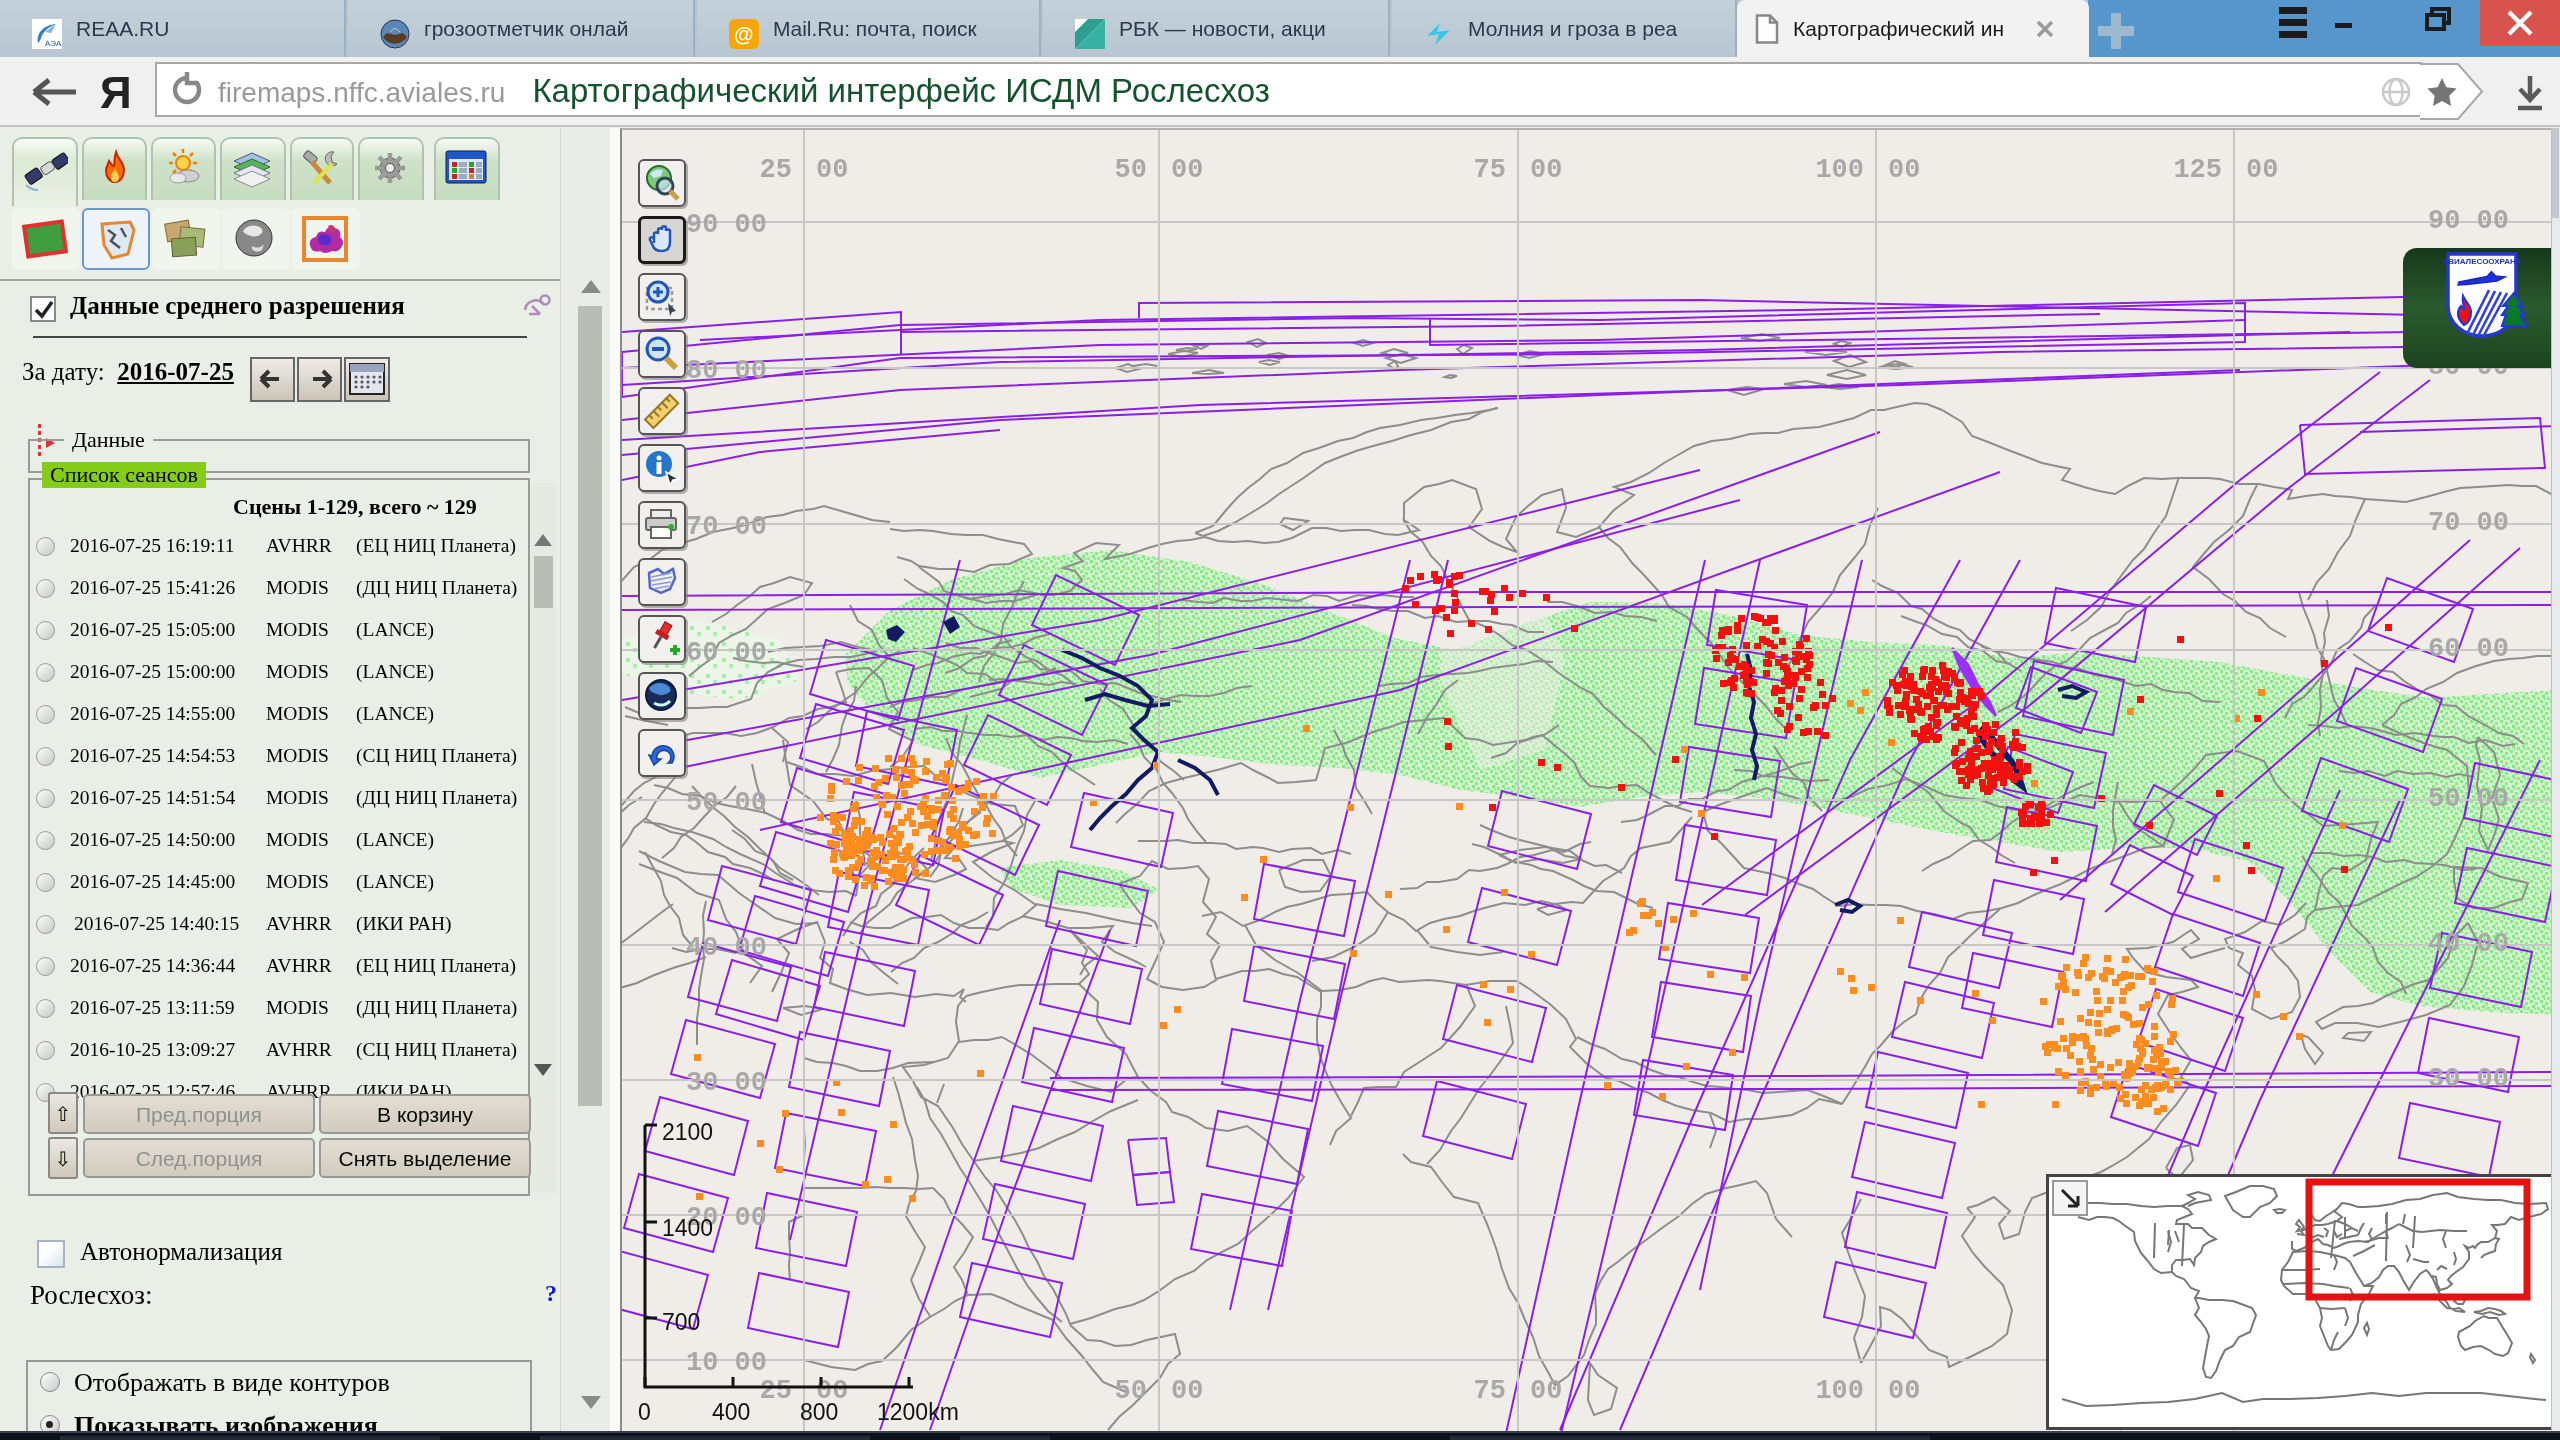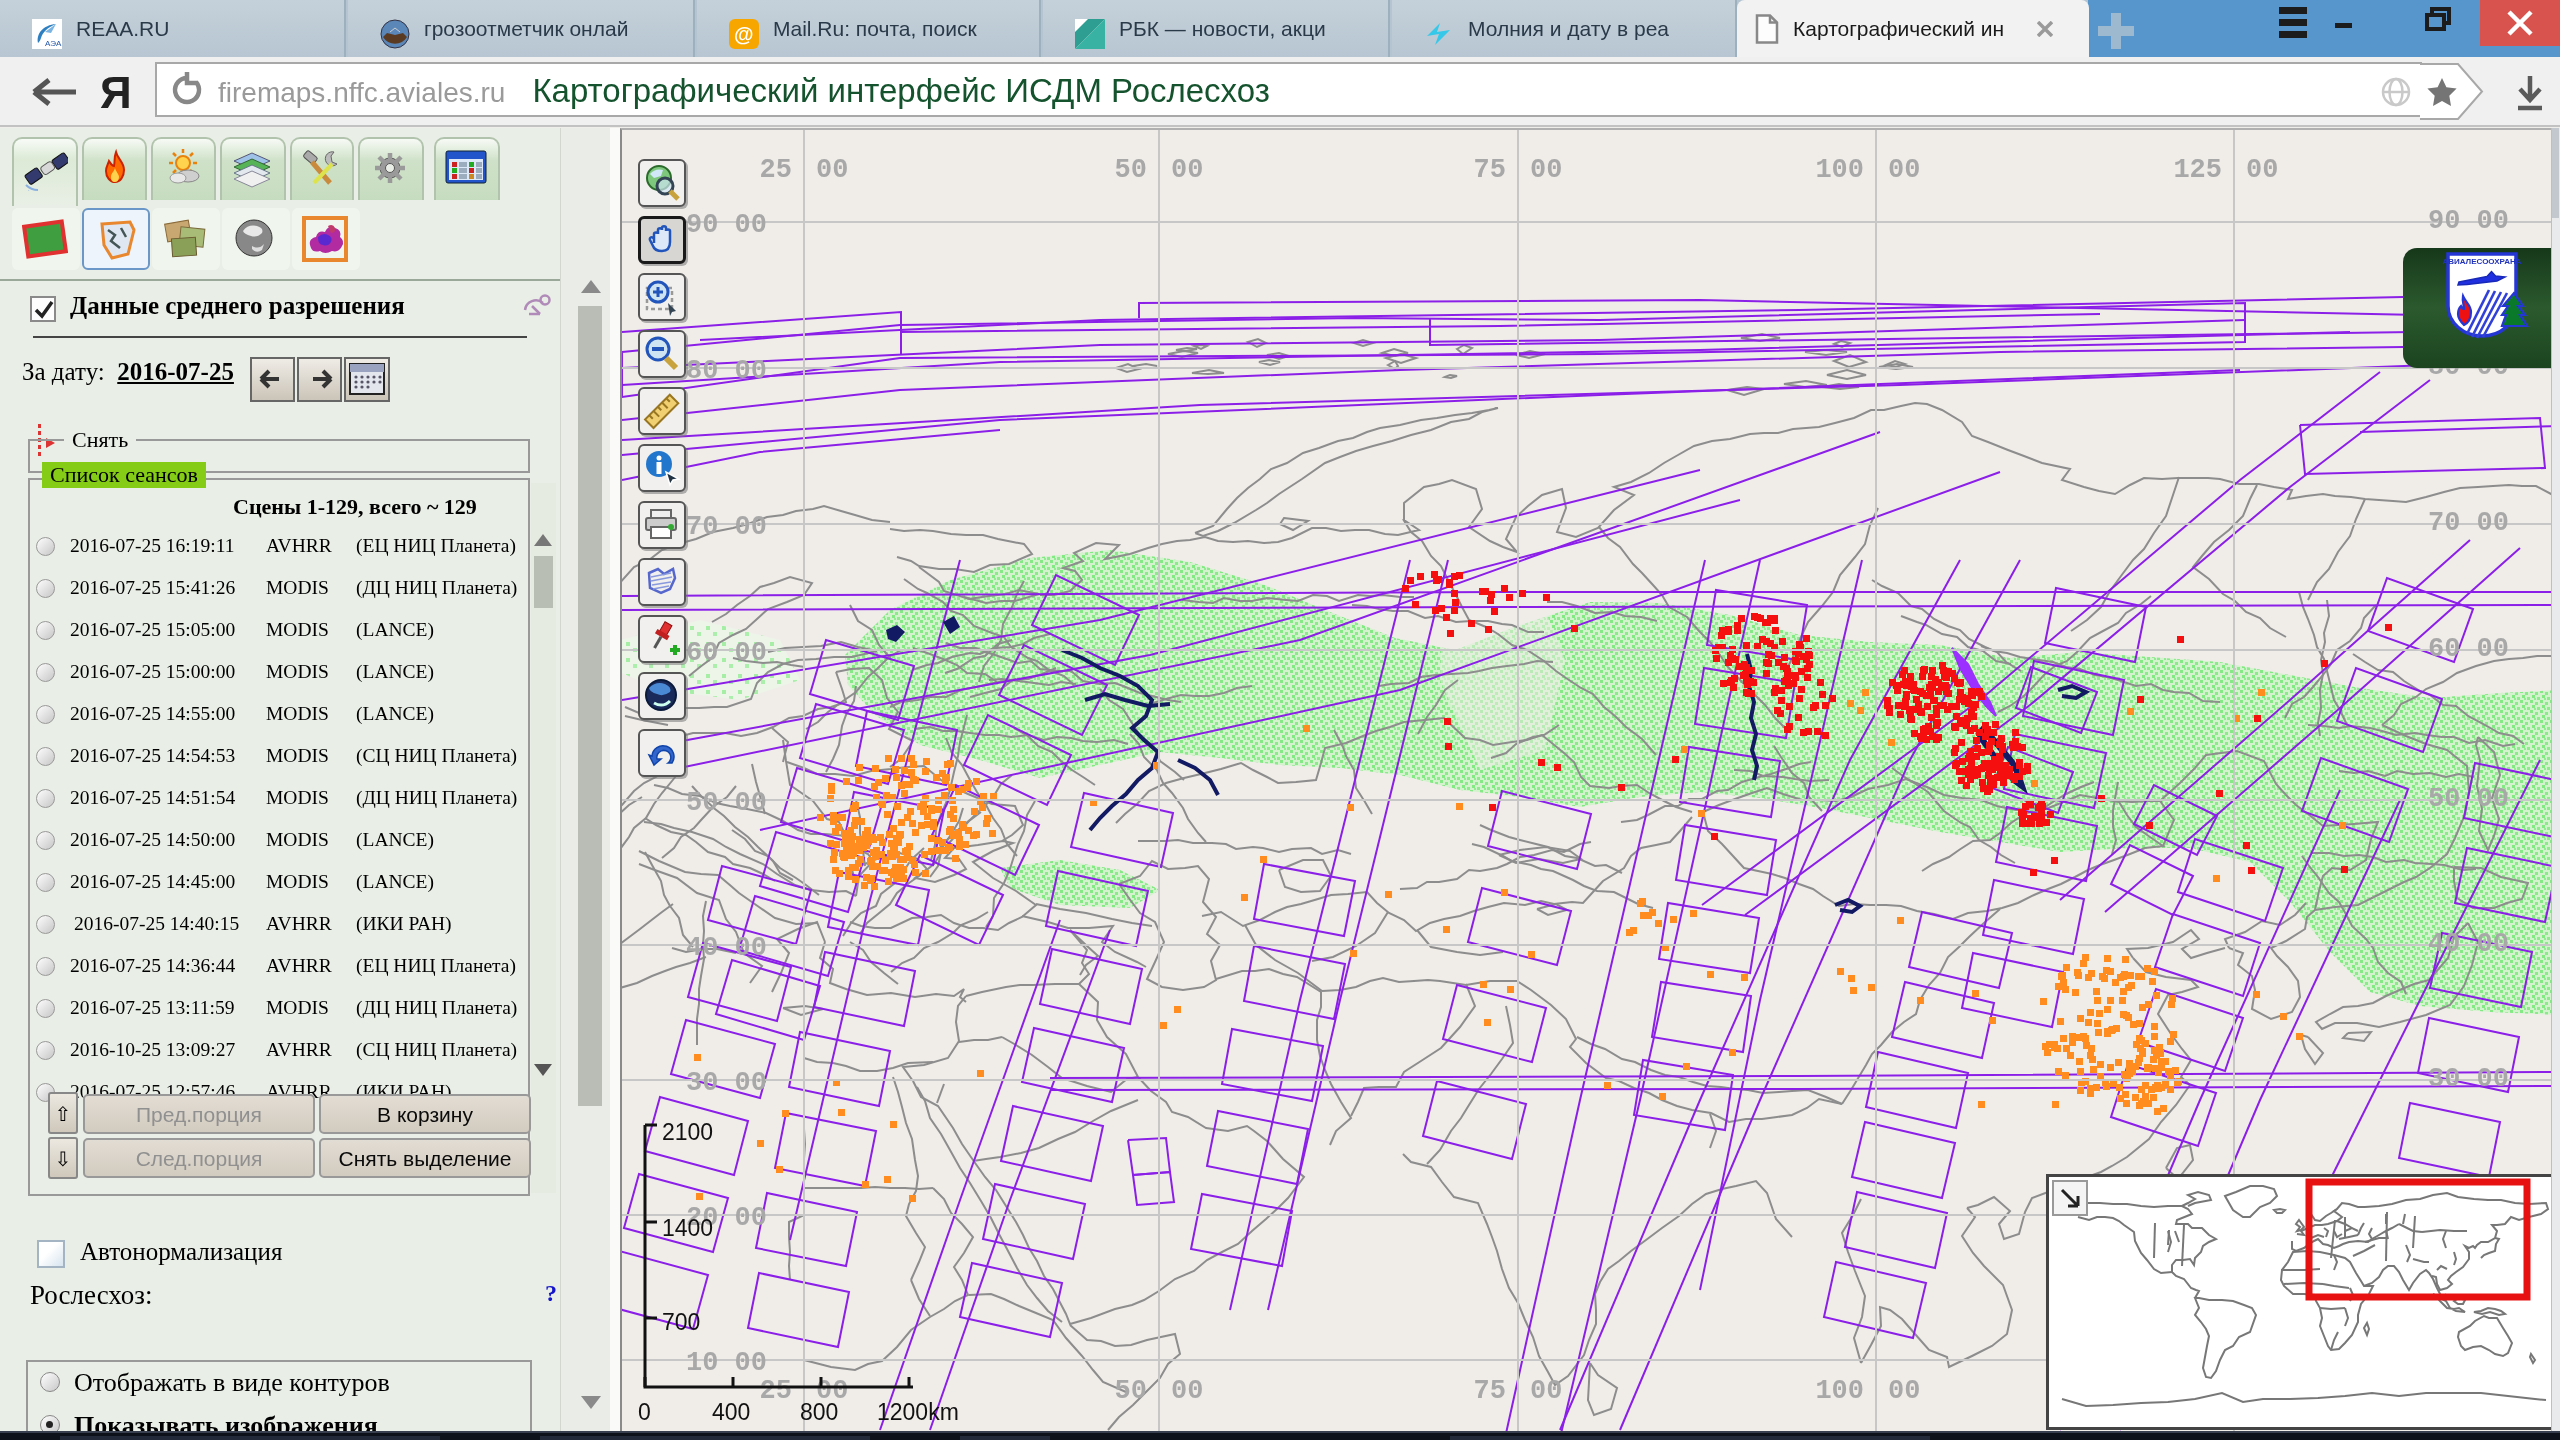--- a/index.html
+++ b/index.html
@@ -68,21 +68,21 @@
         <rect width="30" height="30" fill="#fff"></rect>
         <path d="M0 30 L30 0 L30 30Z" fill="#38b2a3"></path>
         <path d="M0 30 L30 0 L13 0 L0 13Z" fill="#2e9e92"></path>
       </svg></span>
     <span class="txt" style="left:76px">РБК — новости, акци</span>
   </div>
 <div class="tab" style="left:1392px;width:345px">
     <span class="fav" style="left:32px"><svg width="30" height="30">
         <path d="M3 17 L16 4 L13 13 L26 11 L11 26 L15 15Z" fill="#35c8e8"></path>
       </svg></span>
-    <span class="txt" style="left:76px">Молния и дату в реа</span>
+    <span class="txt" style="left:76px">Молния и гроза в реа</span>
   </div>
 <div id="tabactive">
     <svg class="abs" style="left:18px;top:14px" width="24" height="30">
       <path d="M2 1.5 h13 l7 7 v20 h-20 z" fill="#fdfdfd" stroke="#888" stroke-width="2.5"></path>
       <path d="M15 1.5 v7 h7" fill="none" stroke="#888" stroke-width="2.5"></path>
     </svg>
     <span class="abs" style="left:56px">Картографический ин</span>
     <svg class="abs" style="left:300px;top:21px" width="16" height="16">
       <path d="M1 1 L15 15 M15 1 L1 15" stroke="#9a9a9a" stroke-width="3.5"></path>
     </svg>
@@ -302,21 +302,21 @@
       <g fill="#d33">
         <rect x="2" y="0" width="3" height="4"></rect>
         <rect x="2" y="7" width="3" height="4"></rect>
         <rect x="2" y="14" width="3" height="4"></rect>
         <path d="M10 14 l9 5 -9 5z"></path>
         <rect x="2" y="21" width="3" height="4"></rect>
         <rect x="2" y="28" width="3" height="4"></rect>
       </g>
     </svg>
 <div class="abs" style="left:28px;top:311px;width:502px;height:34px;border:2px solid #999"></div>
-<div class="abs" style="left:64px;top:299px;background:#e9efe6;padding:0 8px;font-size:22px">Снять</div>
+<div class="abs" style="left:64px;top:299px;background:#e9efe6;padding:0 8px;font-size:22px">Данные</div>
 <div class="abs" style="left:28px;top:350px;width:502px;height:718px;border:2px solid #999"></div>
 <div class="abs" style="left:42px;top:334px;background:#84cc16;padding:0 8px;font-size:22px">Список сеансов</div>
 <div class="abs" style="left:233px;top:366px;font-size:22px;font-weight:bold">Сцены 1-129, всего ~ 129</div>
 <div class="srad" style="left:36px;top:409px"></div>
     <div class="srow" style="left:70px;top:407px">2016-07-25 16:19:11</div>
     <div class="srow" style="left:266px;top:407px">AVHRR</div>
     <div class="srow" style="left:356px;top:407px">(ЕЦ НИЦ Планета)</div>
     <div class="srad" style="left:36px;top:451px"></div>
     <div class="srow" style="left:70px;top:449px">2016-07-25 15:41:26</div>
     <div class="srow" style="left:266px;top:449px">MODIS</div>

